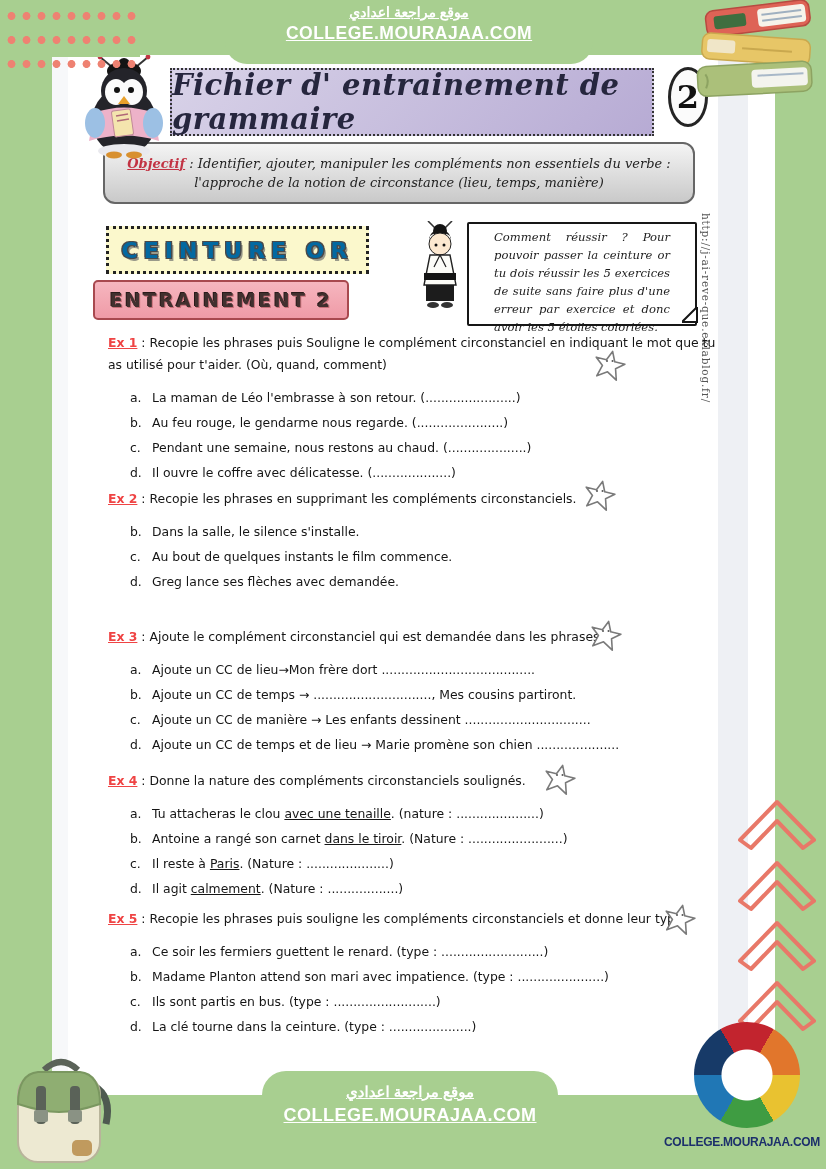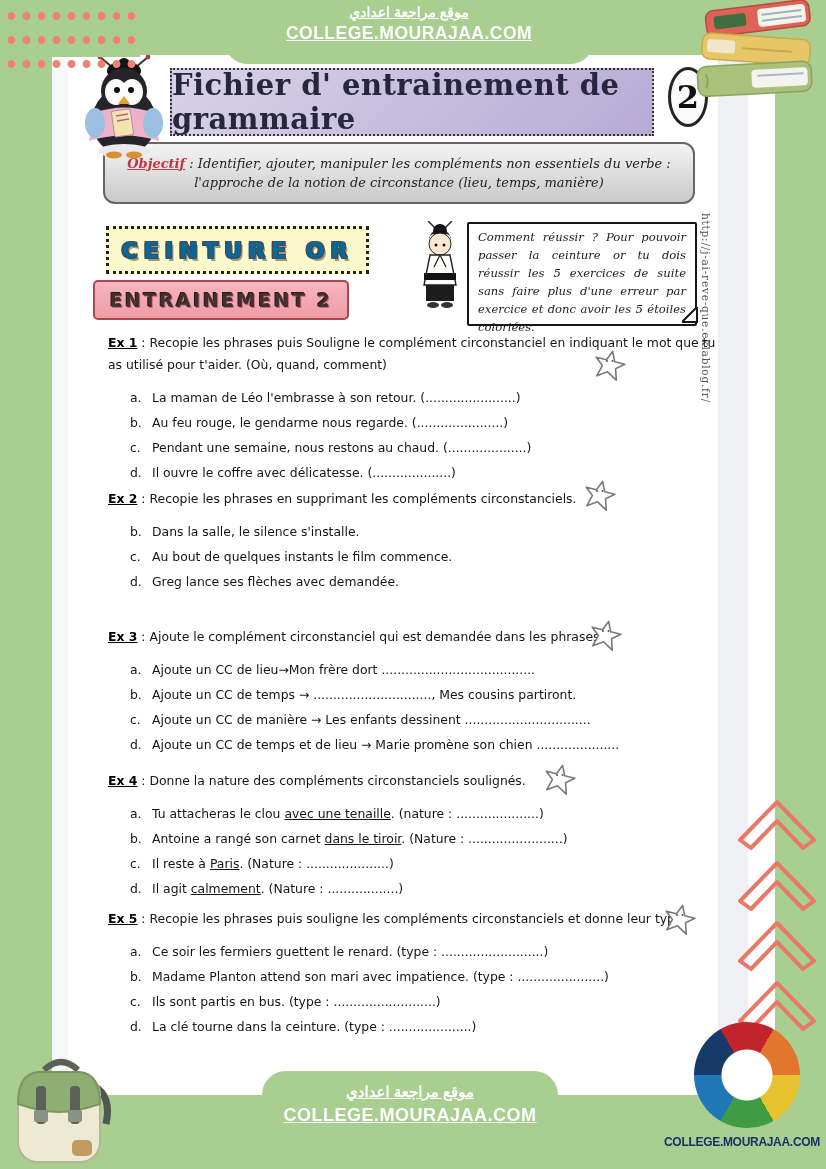--- a/index.html
+++ b/index.html
@@ -25,21 +25,21 @@
   .footer-band{position:absolute;left:0;bottom:0;width:826px;height:74px;background:#a8cf90;z-index:4;}
   .footer-tab{position:absolute;left:262px;bottom:0;width:296px;height:98px;background:#a8cf90;border-radius:24px 24px 0 0;z-index:4;text-align:center;color:#fff;}
   .footer-tab .ar{margin-top:12px;font-size:15px;font-weight:bold;text-decoration:underline;font-family:"Liberation Sans",sans-serif;}
   .footer-tab .url{margin-top:4px;font-size:18px;font-weight:bold;text-decoration:underline;letter-spacing:.5px;font-family:"Liberation Sans",sans-serif;}
 
   
   .penguin{position:absolute;left:30px;top:0;z-index:3;}
   .title-box{position:absolute;left:118px;top:13px;width:480px;height:64px;z-index:3;
     border:2px dotted #333;background:linear-gradient(135deg,#d8d2e8,#b7abd4);
     display:flex;align-items:center;justify-content:center;}
-  .title-box span{font-family:"DejaVu Serif",serif;font-weight:bold;font-size:29px;color:#26263e;letter-spacing:.5px;}
+  .title-box span{font-family:"DejaVu Serif",serif;font-style:italic;font-weight:bold;font-size:29px;color:#26263e;letter-spacing:.5px;}
   .num-badge{position:absolute;left:616px;top:12px;width:34px;height:54px;border:3px solid #242424;border-radius:50%;
     background:#fbfbfb;display:flex;align-items:center;justify-content:center;z-index:3;
     font-family:"DejaVu Serif",serif;font-weight:bold;font-size:32px;color:#111;}
   .books{position:absolute;left:692px;top:0;z-index:6;}
 
   
   .objectif{position:absolute;left:51px;top:87px;width:592px;height:62px;border:2px solid #666;border-radius:12px;
     background:linear-gradient(180deg,#f4f4f4,#c9c9c9);display:flex;align-items:center;justify-content:center;z-index:2;
     padding:0 14px;box-sizing:border-box;text-align:center;}
   .objectif .txt{font-family:"DejaVu Serif",serif;font-style:italic;font-size:13px;color:#222;line-height:1.5;}
@@ -51,31 +51,31 @@
   .belt-box span{font-weight:bold;font-size:22px;letter-spacing:6px;color:#0369a1;
     text-shadow:1.3px 1.3px 0 #4a4a4a,-1.3px -1.3px 0 #4a4a4a,1.3px -1.3px 0 #4a4a4a,-1.3px 1.3px 0 #4a4a4a,2.5px 2.5px 0 #9a9a8a;}
   .training-box{position:absolute;left:41px;top:225px;width:252px;height:36px;border:2.5px solid #a8494f;border-radius:5px;
     background:linear-gradient(180deg,#f6b6bf,#ef9ba7);display:flex;align-items:center;justify-content:center;z-index:2;}
   .training-box span{font-weight:bold;font-size:19px;letter-spacing:2.5px;color:#41302f;
     text-shadow:1px 1px 0 #c76f78,-1px -1px 0 #2a1b1a;}
 
   
   .coach{position:absolute;left:364px;top:166px;z-index:2;}
   .bubble{position:absolute;left:415px;top:167px;width:230px;height:104px;border:2.5px solid #161616;border-radius:2px;background:#fff;
-    box-sizing:border-box;padding:5px 9px;z-index:2;}
+    box-sizing:border-box;padding:5px 25px;z-index:2;}
   .bubble .txt{font-family:"DejaVu Serif",serif;font-style:italic;font-size:11.6px;line-height:1.55;color:#1c1c1c;text-align:justify;display:block;}
   .bubble .fold{position:absolute;right:-3px;bottom:-3px;}
   .side-url{position:absolute;left:648px;top:158px;height:240px;writing-mode:vertical-rl;
     font-family:"DejaVu Serif",serif;font-size:10.5px;color:#555;letter-spacing:.8px;z-index:2;}
 
   
   #exercises{position:absolute;left:0;top:0;width:100%;height:100%;z-index:2;}
   .ex-block{position:absolute;left:56px;width:618px;}
   .ex-header{width:612px;font-size:12.4px;line-height:22px;color:#151515;}
-  .ex-label{color:#000000;font-weight:bold;text-decoration:underline;}
+  .ex-label{color:#ef4444;font-weight:bold;text-decoration:underline;}
   .ex-items{margin-top:9px;padding-left:22px;}
   .ex-item{font-size:12.4px;line-height:25px;color:#151515;white-space:nowrap;}
   .ex-item .letter{display:inline-block;width:22px;}
   .ex-item .u{text-decoration:underline;}
   .star{position:absolute;}
 
   
   .chev{position:absolute;left:733px;z-index:5;}
 
   

